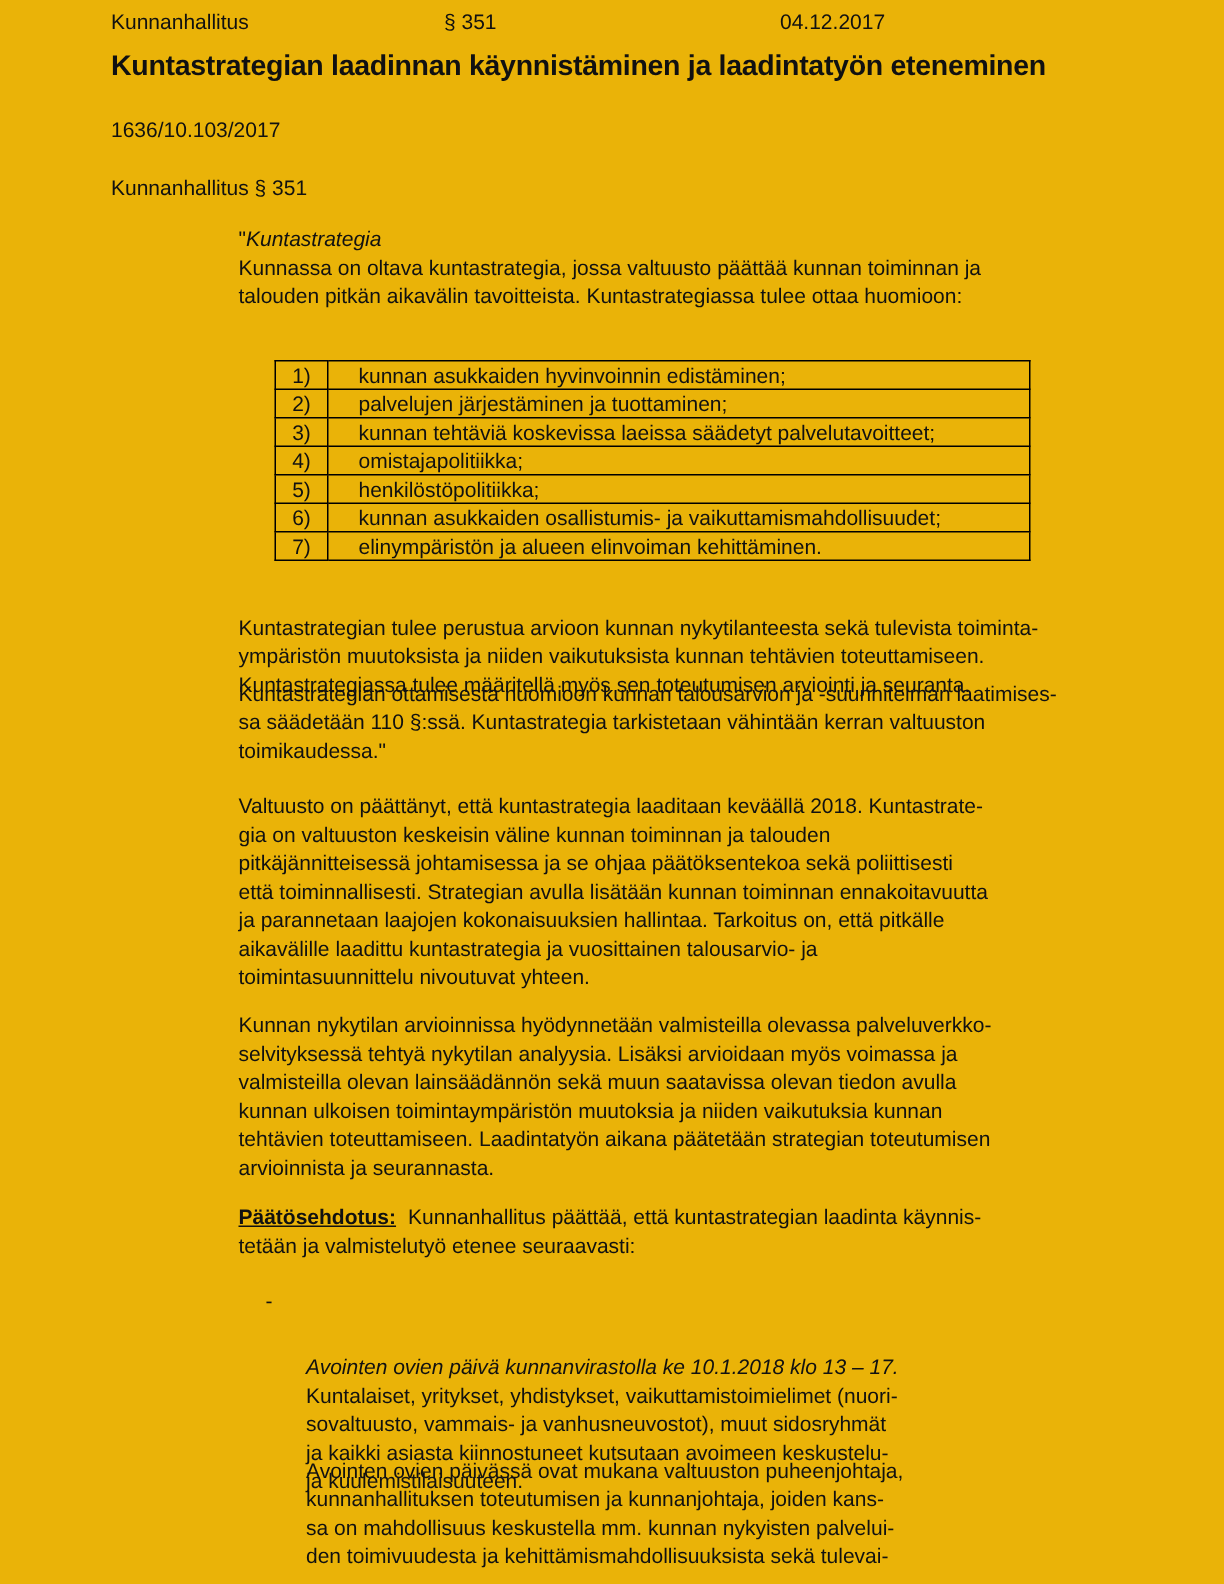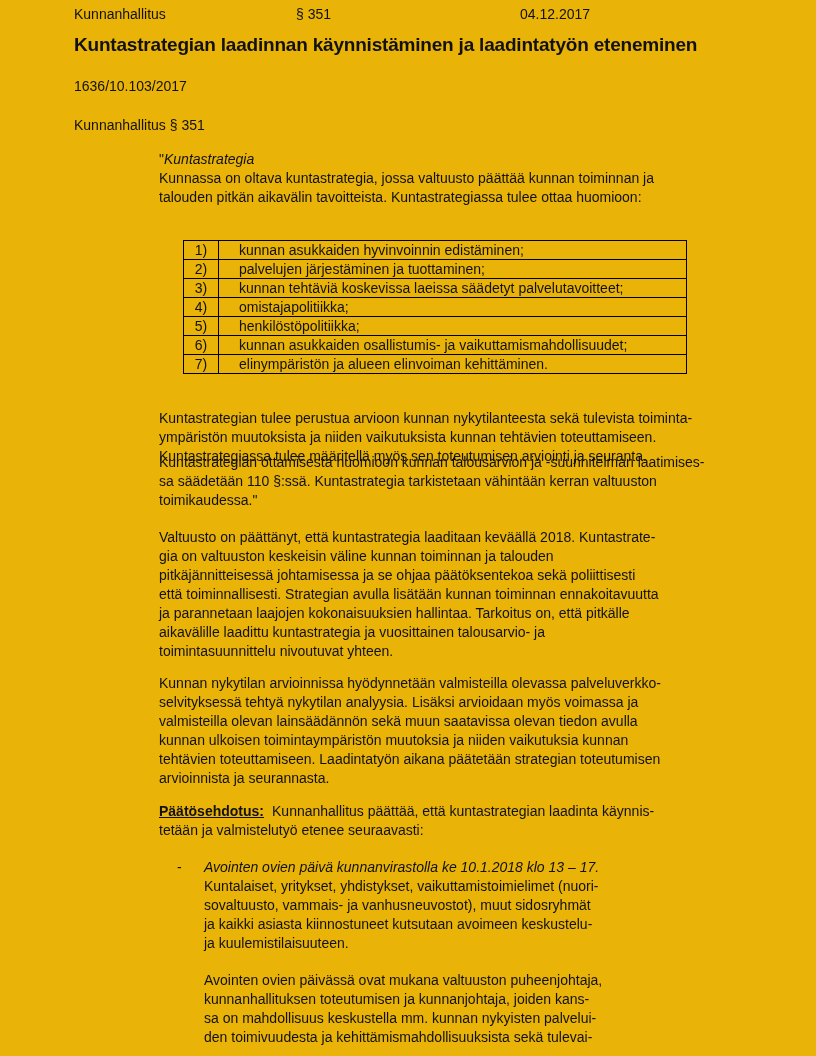--- a/index.html
+++ b/index.html
@@ -39,21 +39,21 @@
     font-size:14px;
     line-height:16px;
     vertical-align:middle;
     overflow:hidden;
     white-space:nowrap;
   }
   table.items td.num{width:34px;text-align:center;}
   table.items td.txt{padding-left:20px;}
   .bullet{display:flex;}
   .bullet .marker{width:27px;flex:0 0 27px;}
-  .bullet .btext{width:470px;}
+  .bullet .btext{width:470px;margin-top:44px;}
 </style>
 </head>
 <body>
 
 <div class="page">
 
   <div class="abs" style="left:74px;top:5px;width:700px;height:19px;">
     <span class="abs" style="left:0;top:0;">Kunnanhallitus</span>
     <span class="abs" style="left:222px;top:0;">§ 351</span>
     <span class="abs" style="left:446px;top:0;">04.12.2017</span>

